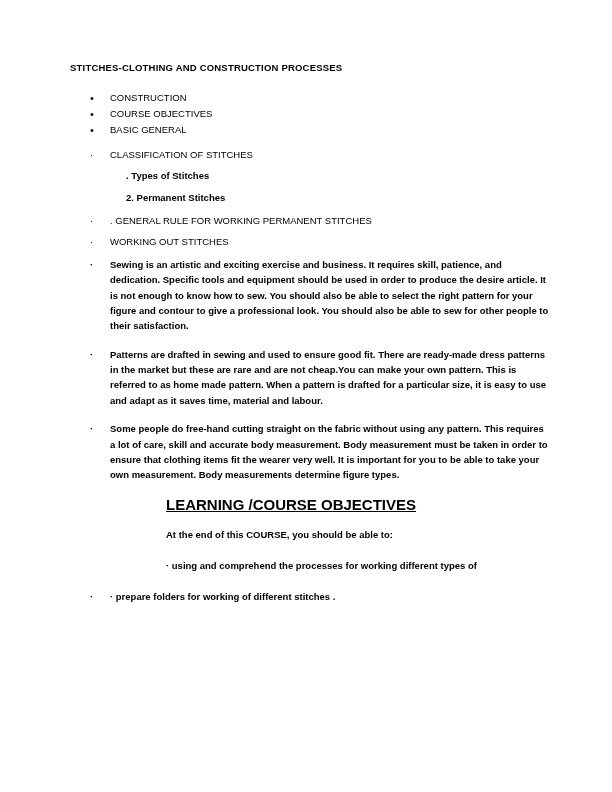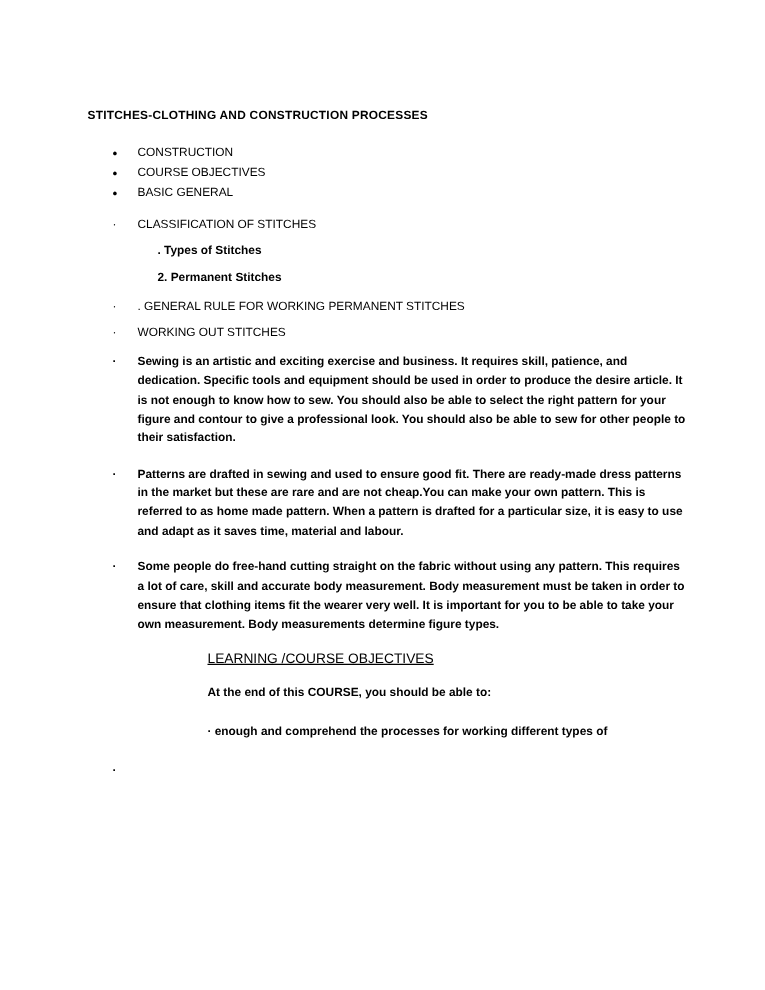--- a/index.html
+++ b/index.html
@@ -14,21 +14,20 @@
     color: #000000;
     position: relative;
     overflow: hidden;
   }
   .page {
     position: relative;
     width: 612px;
     height: 648px;
     box-sizing: border-box;
     padding: 62px 62px 40px 70px;
-    margin-top: 25px;
   }
   .doc-title {
     font-size: 9.5px;
     font-weight: bold;
     letter-spacing: 0.2px;
     margin: 0 0 18px 0;
     line-height: 1.3;
   }
   .toc {
     margin: 0 0 0 0;
@@ -85,22 +84,22 @@
   }
   .body-list li .bullet {
     position: absolute;
     left: 20px;
     top: 0;
   }
   .sub-block {
     margin: 4px 0 0 96px;
   }
   .sub-title {
-    font-size: 11px;
-    font-weight: normal;
+    font-size: 15px;
+    font-weight: bold;
     text-decoration: underline;
     margin: 10px 0 14px 0;
   }
   .sub-line {
     font-size: 9.5px;
     font-weight: bold;
     line-height: 1.62;
     margin: 0 0 16px 0;
   }
   .final-list {
@@ -173,22 +172,23 @@
     </li>
     <li>
       <span class="bullet">·</span>
       <span>Some people do free-hand cutting straight on the fabric without using any pattern. This requires a lot of care, skill and accurate body measurement. Body measurement must be taken in order to ensure that clothing items fit the wearer very well. It is important for you to be able to take your own  measurement. Body measurements determine figure types.</span>
     </li>
   </ul>
 
   <div class="sub-block">
     <div class="sub-title">LEARNING /COURSE OBJECTIVES</div>
     <div class="sub-line">At the end of this COURSE, you should be able to:</div>
-    <div class="sub-line">· enough and comprehend the processes for working different types of</div>
+    <div class="sub-line">· using and comprehend the processes for working different types of</div>
   </div>
 
   <ul class="final-list">
     <li>
       <span class="bullet">·</span>
+      <span>· prepare folders for working of different  stitches .</span>
     </li>
   </ul>
 
 </div>
 
 </body></html>

